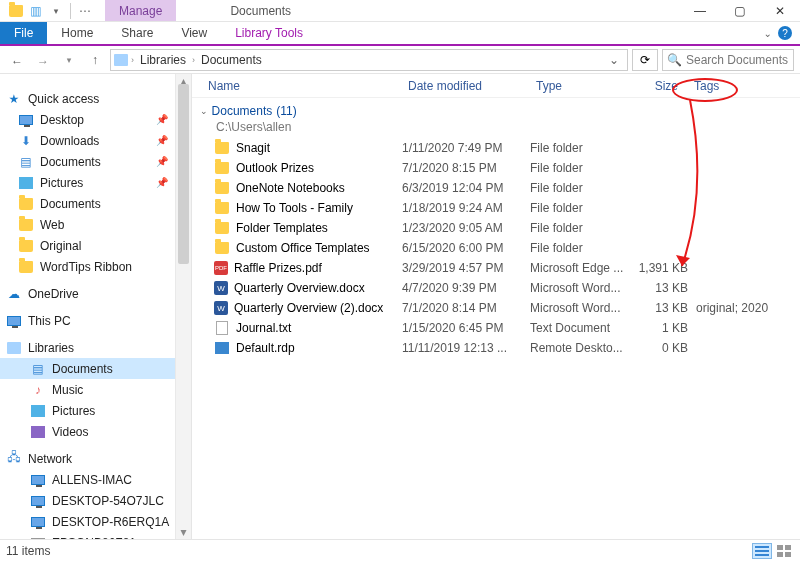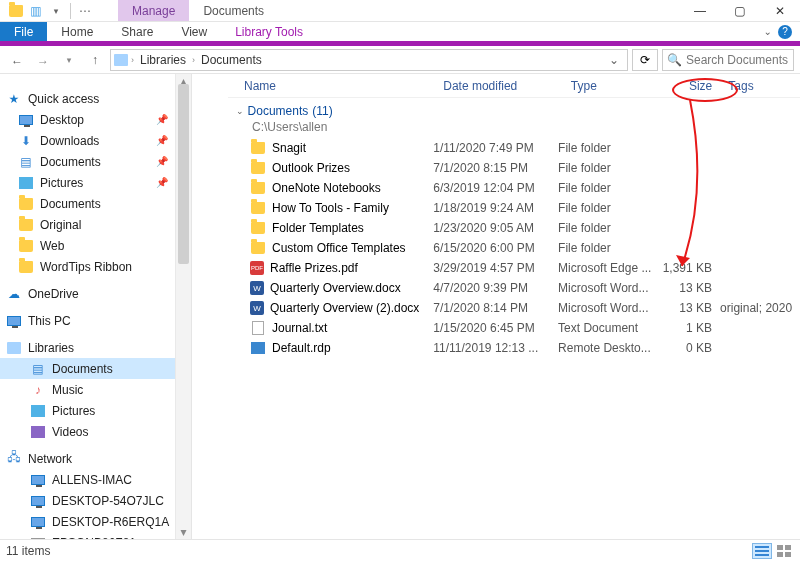--- a/index.html
+++ b/index.html
@@ -3,28 +3,28 @@
 <meta charset="utf-8">
 <style>
   * { box-sizing: border-box; margin: 0; padding: 0; font-family: "Segoe UI", Tahoma, sans-serif; font-size: 12px; }
   body { width: 800px; height: 561px; background: #fff; color: #000; position: relative; }
 
   
   .titlebar { height: 22px; display: flex; align-items: center; background: #fff; border-bottom: 1px solid #e5e5e5; }
   .qat { display: flex; align-items: center; gap: 4px; padding: 0 4px 0 8px; }
   .qat-btn { width: 16px; height: 16px; display:flex; align-items:center; justify-content:center; }
   .qat-sep { width:1px; height:16px; background:#ccc; margin:0 2px; }
-  .title-tabs { display:flex; height:100%; margin-left:21px;}
+  .title-tabs { display:flex; height:100%; margin-left:8px;gap:40px;}
   .title-tab { padding: 0 14px; display:flex; align-items:center; color:#555;}
   .title-tab.context { background:#e1c7ec; color:#7a3f99;}
   .win-controls { margin-left:auto; display:flex; }
   .win-btn { width:40px; height:22px; display:flex; align-items:center; justify-content:center; color:#333;}
 
   
-  .ribbon { height:24px; display:flex; align-items:stretch; border-bottom:5px solid #a21caf; }
+  .ribbon { height:24px; display:flex; align-items:stretch; border-bottom:2px solid #a21caf; }
   .file-tab { background:#1979ca; color:#fff; padding: 0 14px; display:flex; align-items:center;}
   .ribbon-tab { padding:0 14px; display:flex; align-items:center; color:#444;}
   .ribbon-tab.context { color:#a21caf;}
   .ribbon-help { margin-left:auto; display:flex; align-items:center; gap:6px; padding-right:8px;}
   .help-dot{ width:14px; height:14px; border-radius:50%; background:#1979ca; color:#fff; display:flex; align-items:center; justify-content:center; font-size:10px;}
   .chev-up{ font-size:10px; color:#666;}
 
   
   .addr-row { height:28px; display:flex; align-items:center; gap:4px; padding:0 6px; border-bottom:1px solid #e5e5e5;}
   .nav-btn { width:22px; height:22px; display:flex; align-items:center; justify-content:center; color:#888; border-radius:2px;}
@@ -59,21 +59,21 @@
   .monitor-ico{width:14px;height:10px;border:1px solid #1979ca; background:#68a6e8; position:relative;}
   .monitor-ico::after{content:"";position:absolute;bottom:-3px;left:4px;width:6px;height:2px;background:#555;}
   .cloud-ico{color:#1979ca;}
   .lib-ico{width:14px;height:12px;background:#a6d3ff;border-radius:1px;}
   .pic-ico{ width:14px;height:12px;background:#4fb2e6;}
   .music-ico{color:#e86868;}
   .film-ico{width:14px;height:12px;background:#8a66c5;}
   .net-ico{color:#3585d4;}
   .drive-ico{width:14px;height:10px;background:#d0d0d0;border:1px solid #999;}
 
-  .content { flex:1; position:relative; overflow:hidden;margin-left:36px;}
+  .content { flex:1; position:relative; overflow:hidden;}
   .columns{ display:flex; height:24px; align-items:center; border-bottom:1px solid #f0f0f0; padding-left:8px;}
   .col{ color:#355a9a; padding:0 8px;}
   .col.name{width:200px;}
   .col.date{width:128px;}
   .col.type{width:104px;}
   .col.size{width:54px; text-align:right;}
   .col.tags{width:80px;}
 
   .group-hdr{ display:flex; align-items:center; gap:4px; padding:6px 0 2px 8px;}
   .group-hdr .chev{ color:#666; font-size:9px;}
@@ -196,27 +196,27 @@
     <div class="tree-item">
         <span class="icon16">
           <span class="folder-ico"></span>
         </span>
         <span>Documents</span>
       </div>
     <div class="tree-item">
         <span class="icon16">
           <span class="folder-ico"></span>
         </span>
+        <span>Web</span>
+      </div>
+    <div class="tree-item">
+        <span class="icon16">
+          <span class="folder-ico"></span>
+        </span>
         <span>Original</span>
-      </div>
-    <div class="tree-item">
-        <span class="icon16">
-          <span class="folder-ico"></span>
-        </span>
-        <span>Web</span>
       </div>
     <div class="tree-item">
         <span class="icon16">
           <span class="folder-ico"></span>
         </span>
         <span>WordTips Ribbon</span>
       </div>
 
     <div class="tree-item group">
         <span class="icon16 cloud-ico">☁</span>

